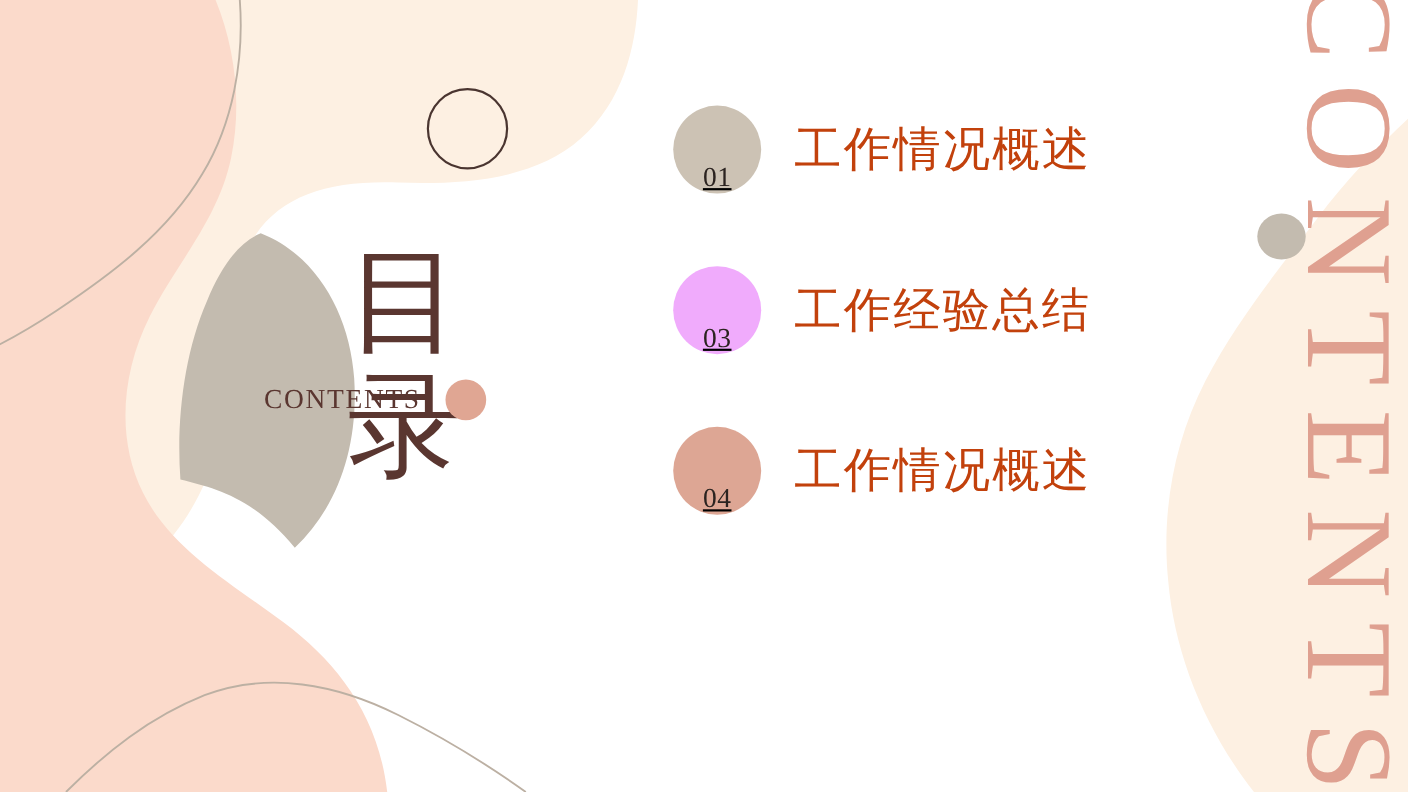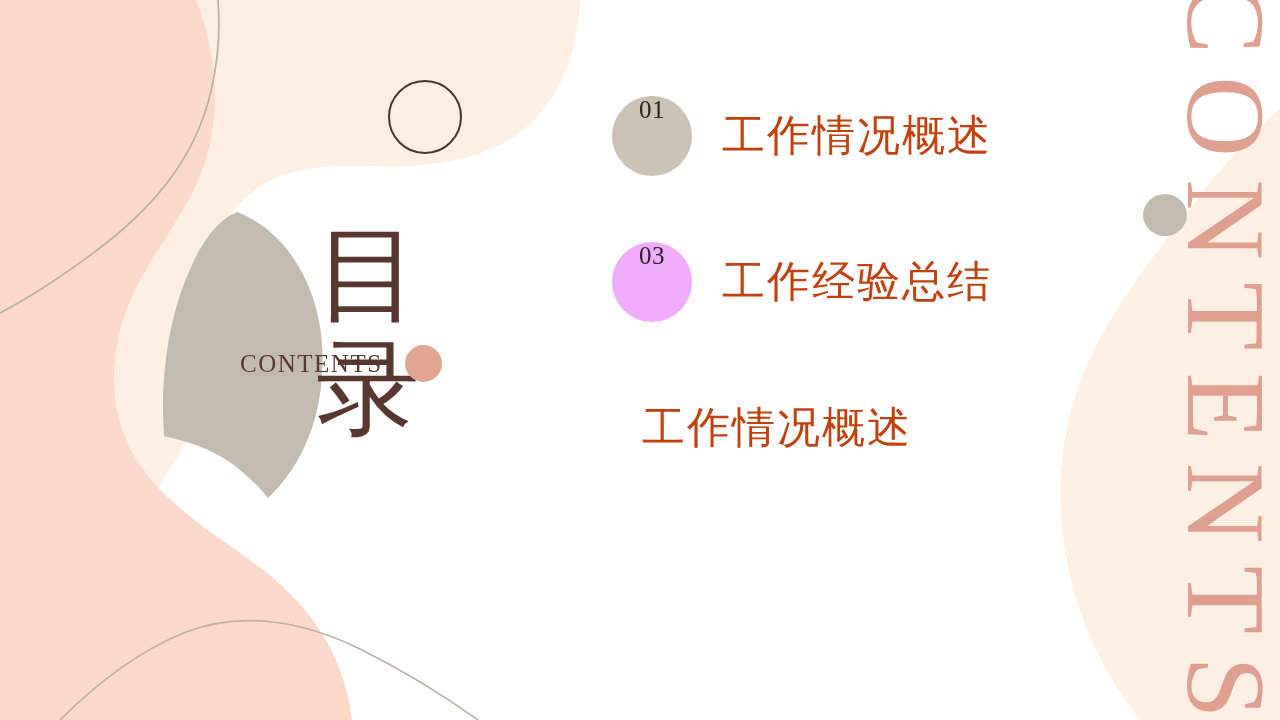--- a/index.html
+++ b/index.html
@@ -81,23 +81,24 @@
     align-items: center;
     height: 80px;
     margin-bottom: 66px;
   }
   .toc-item:last-child { margin-bottom: 0; }
   .num-circle {
     width: 80px;
     height: 80px;
     border-radius: 50%;
     display: flex;
-    align-items: flex-start;
+    align-items: flex-end;
     justify-content: center;
     flex: 0 0 auto;
+    text-decoration: underline;
   }
   .num-circle span {
     font-size: 25px;
     color: #2b2320;
     font-family: "Liberation Serif", "DejaVu Serif", serif;
     letter-spacing: 0.5px;
   }
   .item-label {
     margin-left: 30px;
     font-size: 43px;
@@ -214,18 +215,21 @@
 
 
     <div class="toc-item">
       <div class="num-circle" style="background:#f0abfc">
         <span>03</span>
       </div>
       <div class="item-label">工作经验总结</div>
     </div>
 
     <div class="toc-item">
+      <div class="num-circle" style="background:#dda694">
+        <span>04</span>
+      </div>
       <div class="item-label">工作情况概述</div>
     </div>
 
   </div>
 
 </div>
 
 </body></html>

